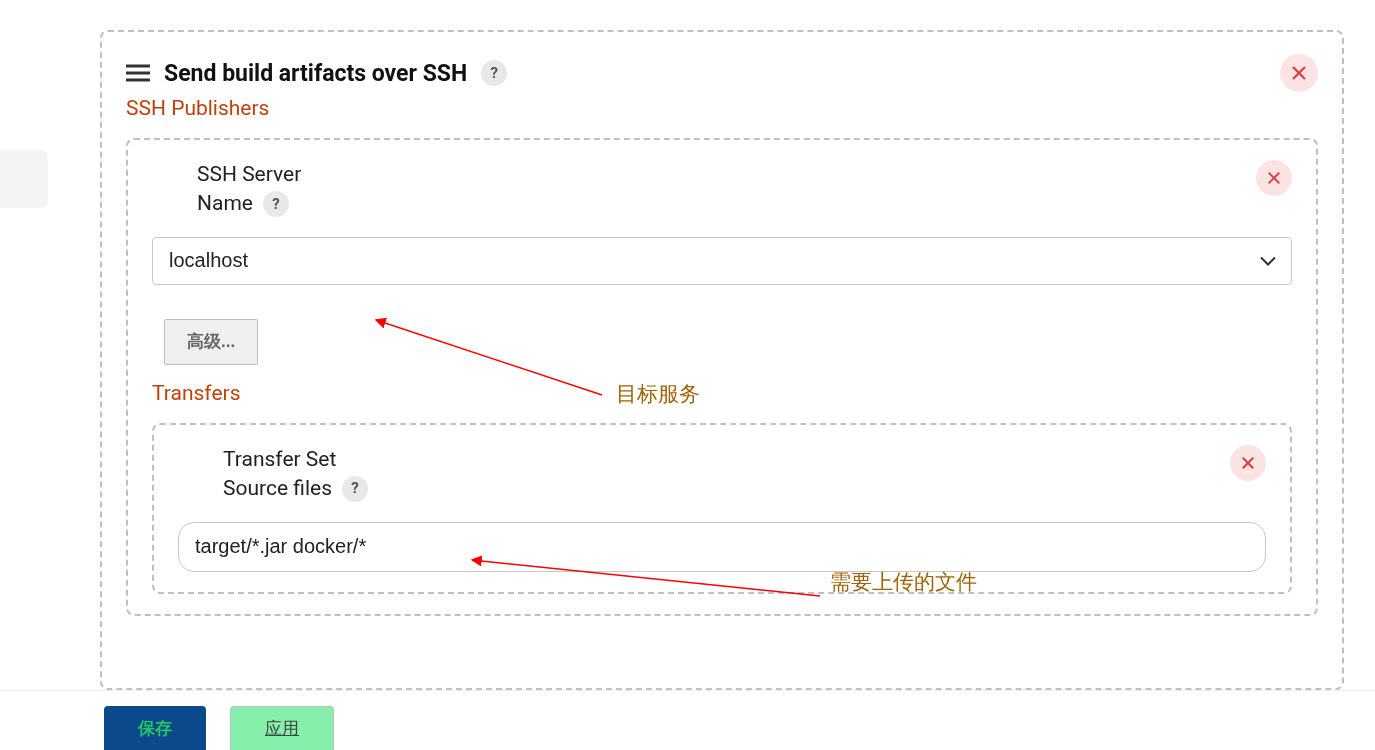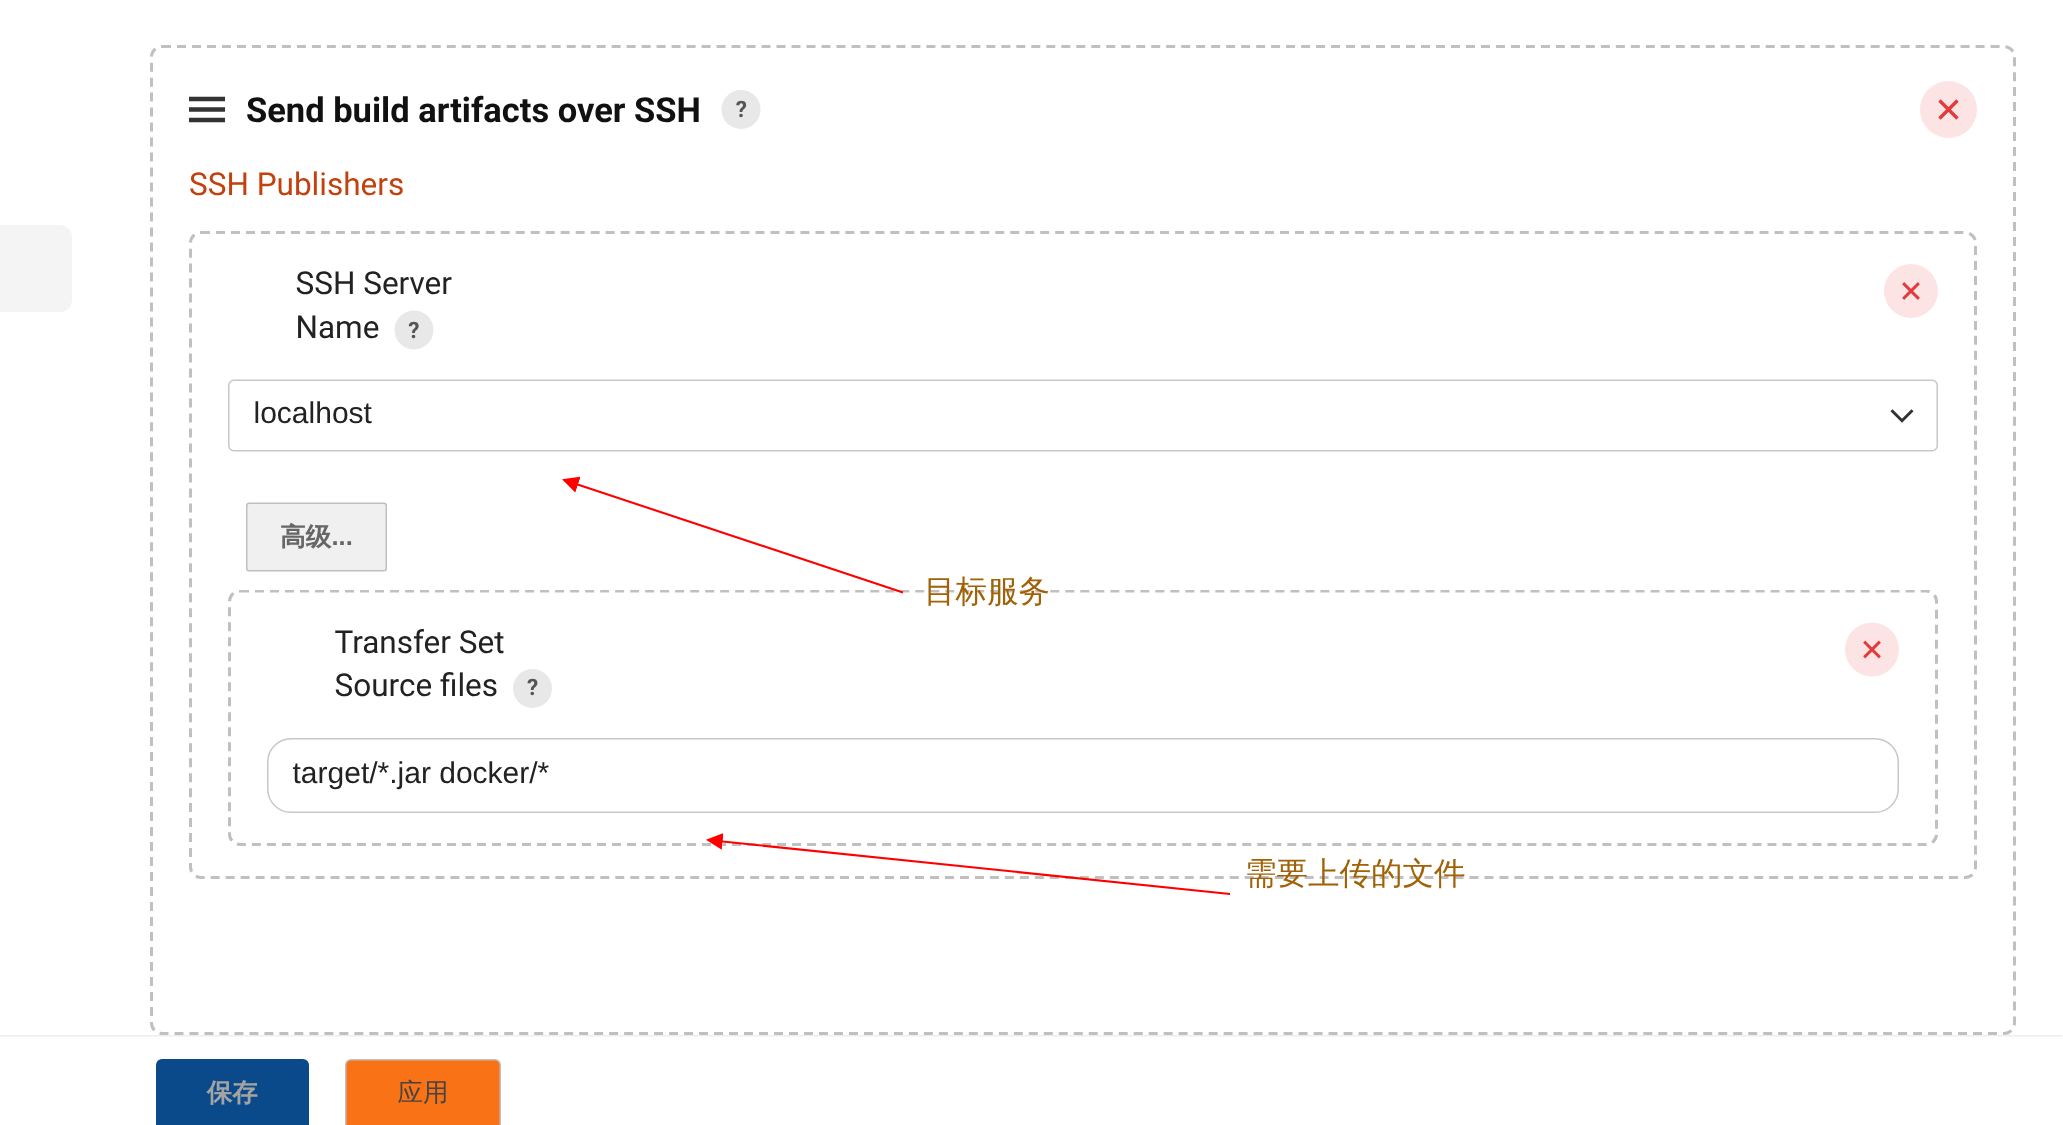--- a/index.html
+++ b/index.html
@@ -28,21 +28,21 @@
     width: 1244px;
     height: 660px;
     border: 2px dashed #c0c0c0;
     border-radius: 8px;
     padding: 22px 24px 0 24px;
   }
   .panel-header {
     display: flex;
     align-items: center;
     gap: 14px;
-    margin-bottom: 20px;
+    margin-bottom: 4px;
   }
   .drag-icon svg { display: block; }
   .panel-title {
     font-size: 23px;
     font-weight: 700;
     color: #111;
   }
   .help-badge {
     width: 26px;
     height: 26px;
@@ -159,38 +159,39 @@
     border-top: 1px solid #eee;
     display: flex;
     align-items: flex-end;
     padding-left: 104px;
     gap: 24px;
   }
   .btn-save {
     height: 44px;
     padding: 0 34px;
     background: #0b4a8a;
-    color: #a3a3a3;
+    color: #22c55e;
     border: none;
     font-size: 17px;
     font-weight: 700;
     border-radius: 4px 4px 0 0;
     cursor: pointer;
   }
   .btn-apply {
     height: 44px;
     padding: 0 34px;
-    background: #f97316;
+    background: #86efac;
     color: #444;
     border: 1px solid #bfbfbf;
     border-bottom: none;
     font-size: 17px;
     font-weight: 500;
     border-radius: 4px 4px 0 0;
     cursor: pointer;
+    text-decoration: underline;
   }
   
   .anno {
     position: absolute;
     color: #a16207;
     font-size: 21px;
     font-family: "Microsoft YaHei", sans-serif;
     pointer-events: none;
   }
   .anno-svg {
@@ -249,20 +250,21 @@
       <input class="select-input" readonly="" value="localhost" style="">
       <span class="select-caret">
         <svg width="16" height="10" viewBox="0 0 16 10">
             <polyline points="1,1 8,8 15,1" fill="none" stroke="#333" stroke-width="2"></polyline>
           </svg>
       </span>
     </div>
 
     <button class="advanced-btn">高级...</button>
 
+    <div class="section-label" style="margin-top:4px;">Transfers</div>
 
     <div class="transfer-panel">
       <div class="field-header">
         <div class="field-label-block">
           <div>Transfer Set</div>
           <div class="field-label-line2">
             <span>Source files</span>
             <span class="help-badge">?</span>
           </div>
         </div>

